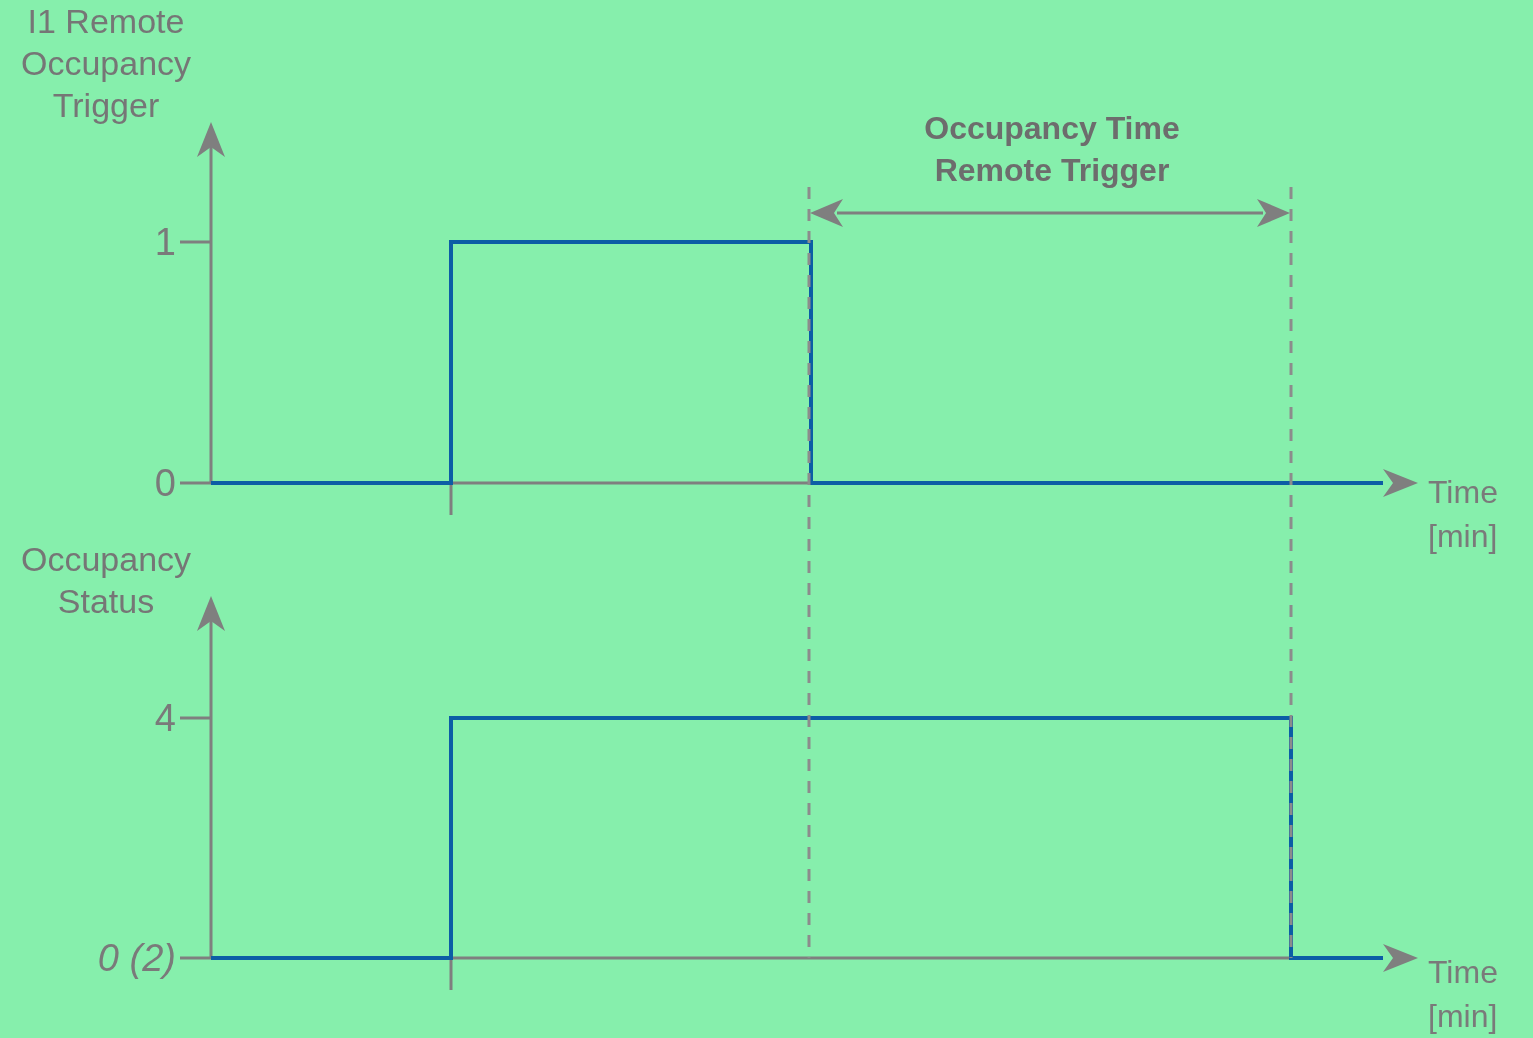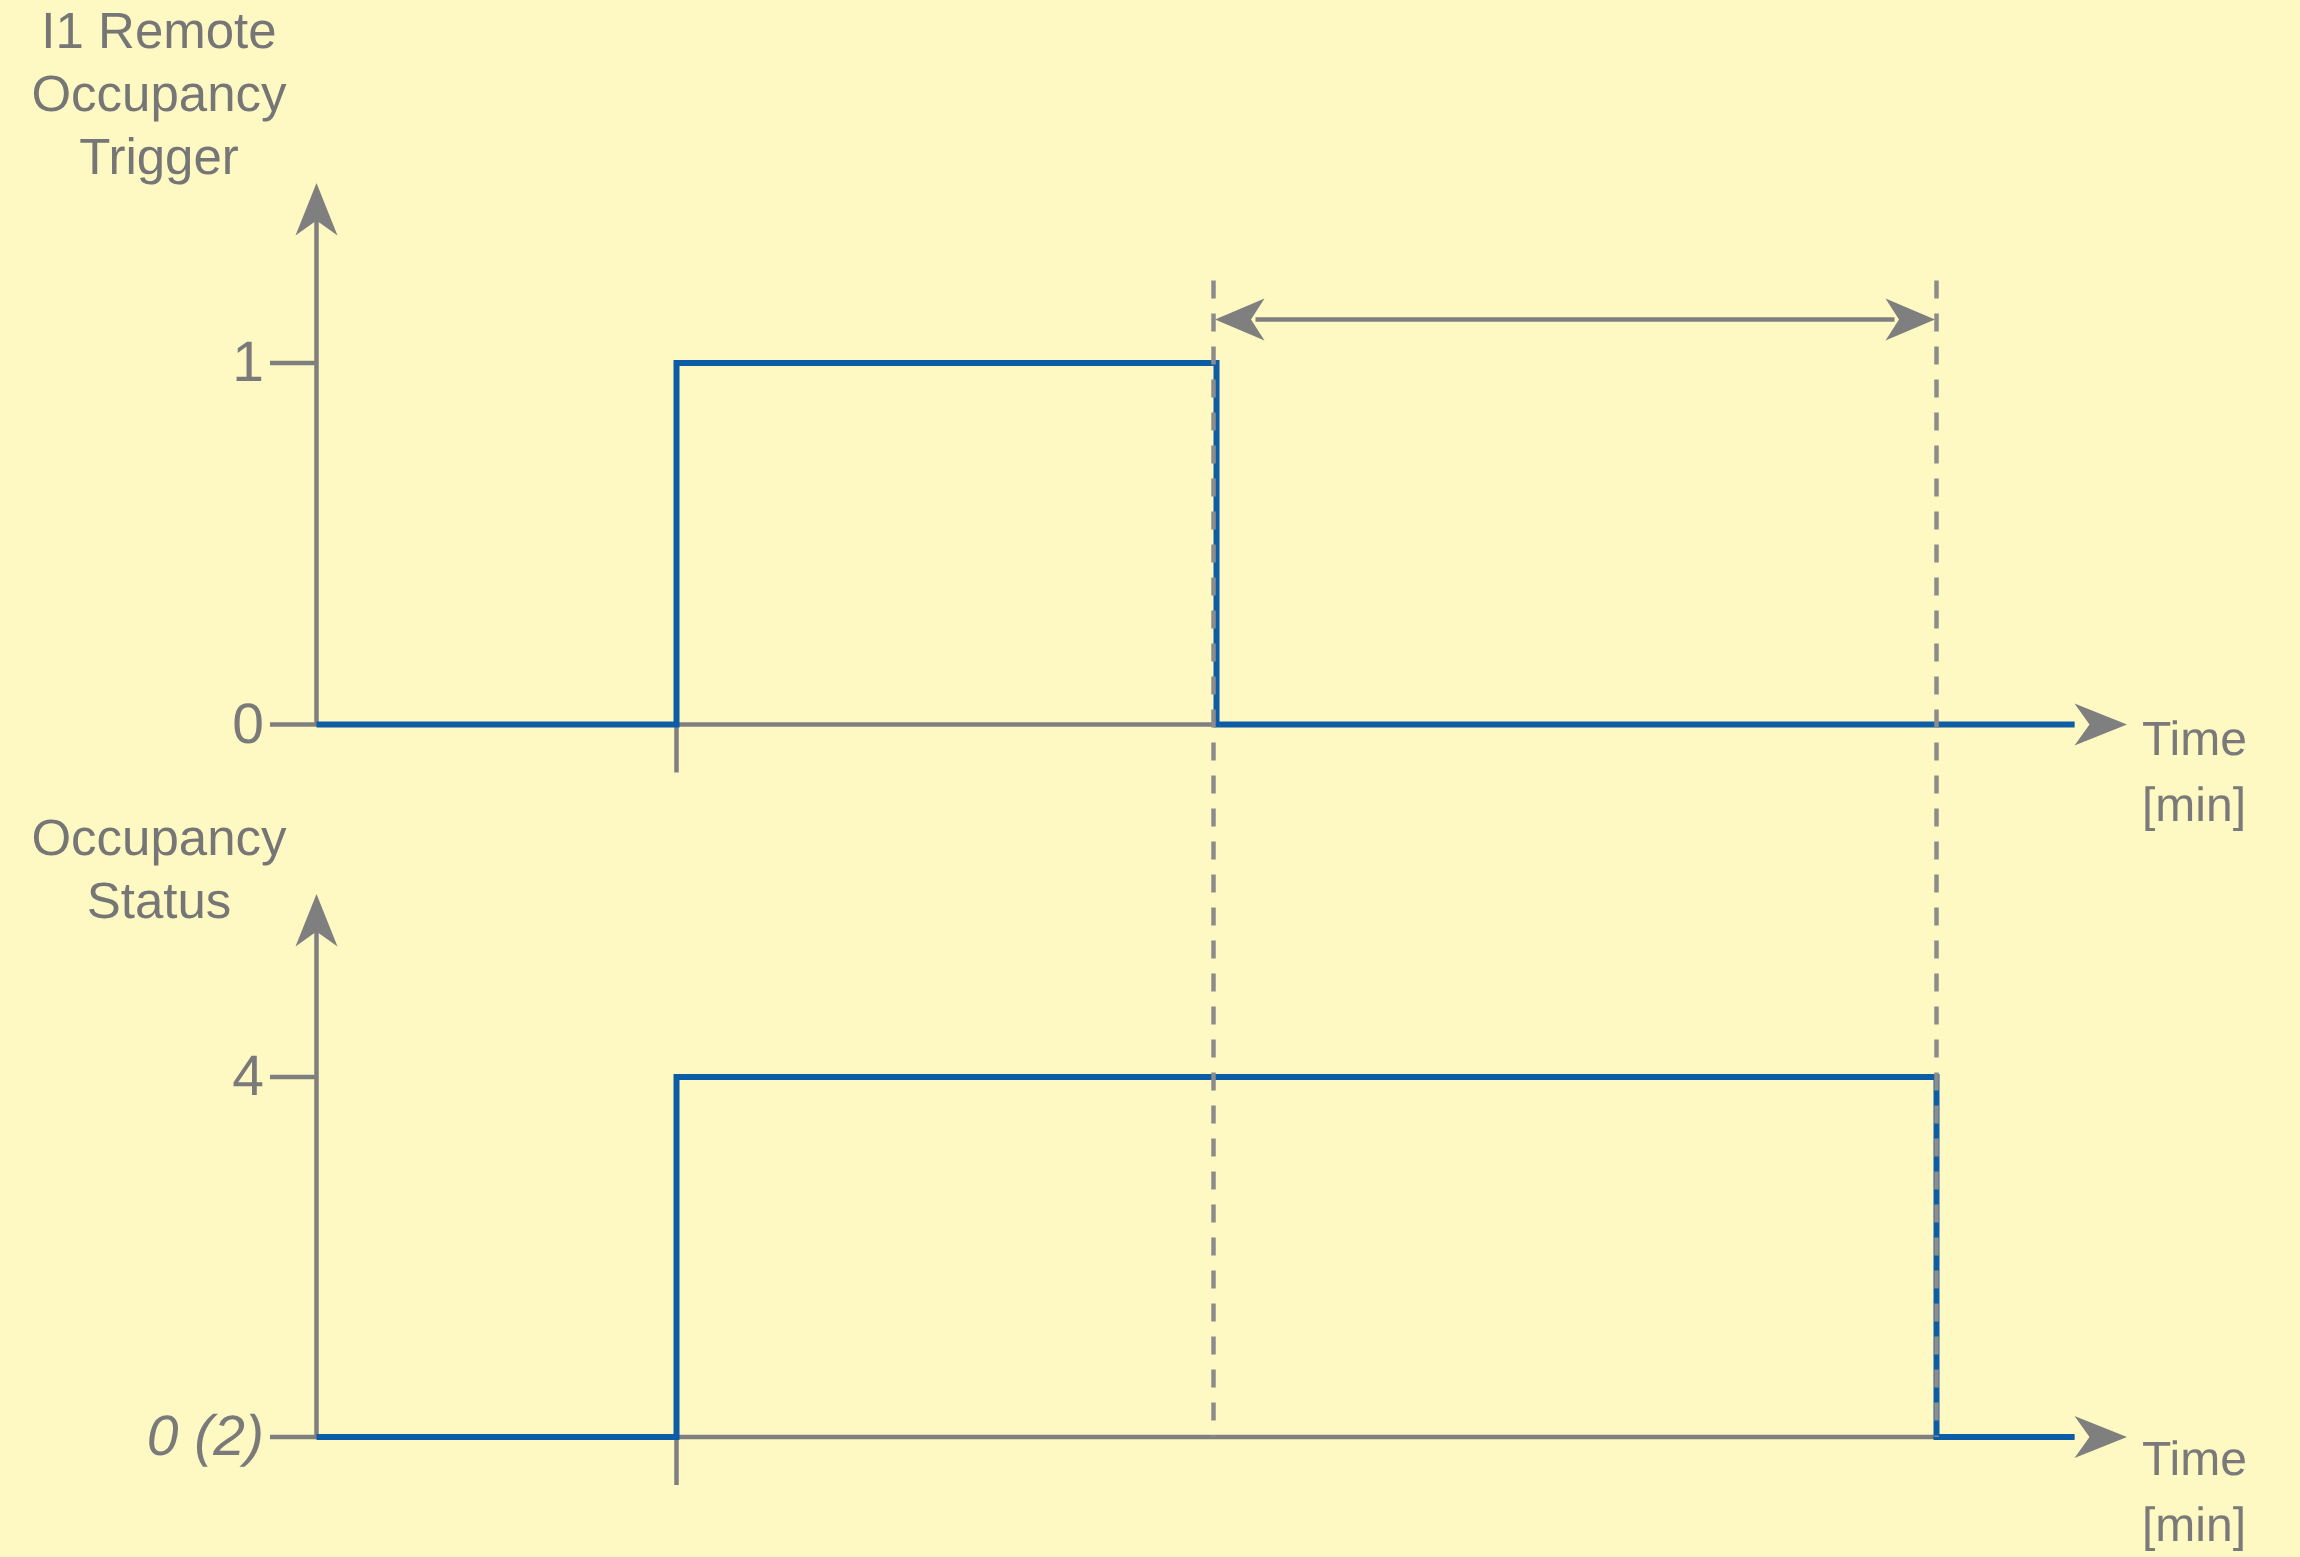--- a/index.html
+++ b/index.html
@@ -1,19 +1,19 @@
 <!DOCTYPE html>
 <html><head>
 <meta charset="utf-8">
 <style>
   html,body{margin:0;padding:0;background:#fff;}
   .canvas{
     position:relative;
     width:1533px;height:1038px;
-    background:#fef9c3;
+    background:#86efac;
     font-family:"Liberation Sans","DejaVu Sans",sans-serif;
     overflow:hidden;
   }
   #plot{position:absolute;left:0;top:0;}
   .axis-title{
     position:absolute;
     text-align:center;
     font-size:34px;line-height:42px;
     color:#767676;
     white-space:pre-line;
@@ -86,14 +86,16 @@
   <div class="tick-label" style="top:697px;">4</div>
 
   <div class="tick-label" style="top:937px;font-style:italic;">0 (2)</div>
 
   <div class="time-label" style="top:470px;">Time
 [min]</div>
 
   <div class="time-label" style="top:950px;">Time
 [min]</div>
 
+  <div class="annotation">Occupancy Time
+Remote Trigger</div>
 
 </div>
 
 </body></html>

